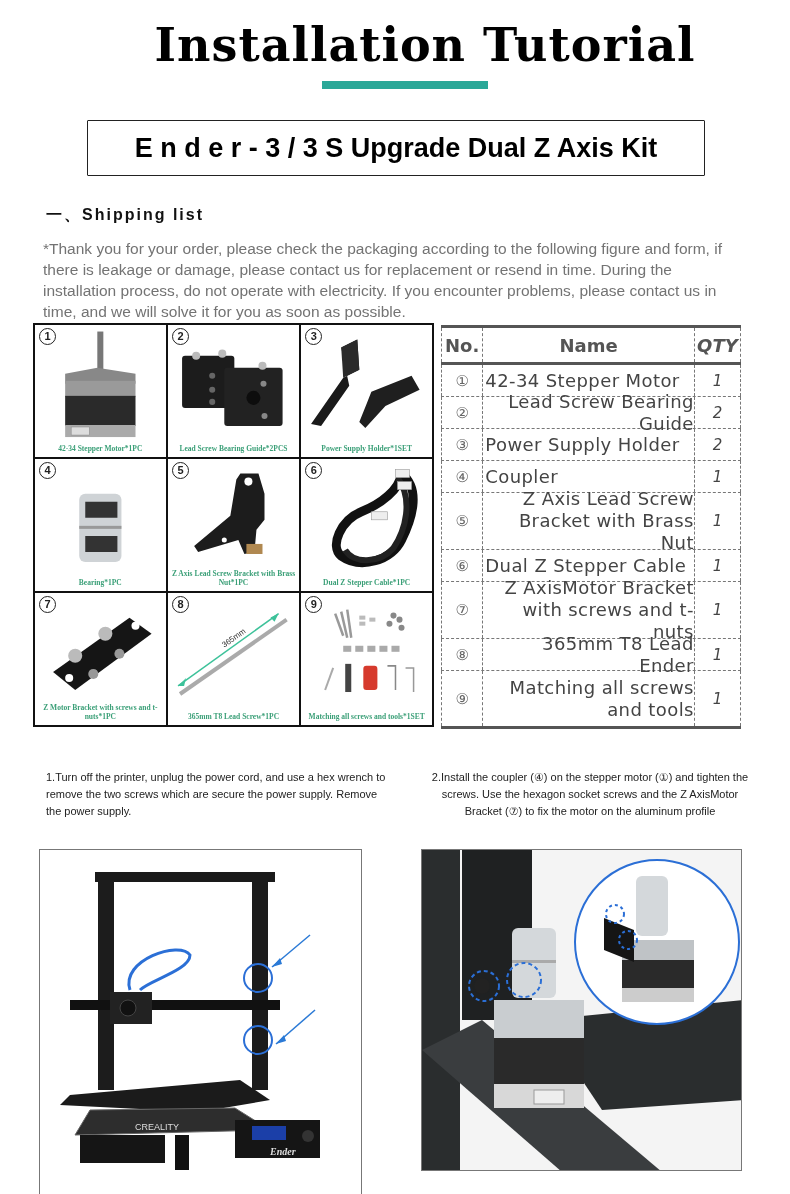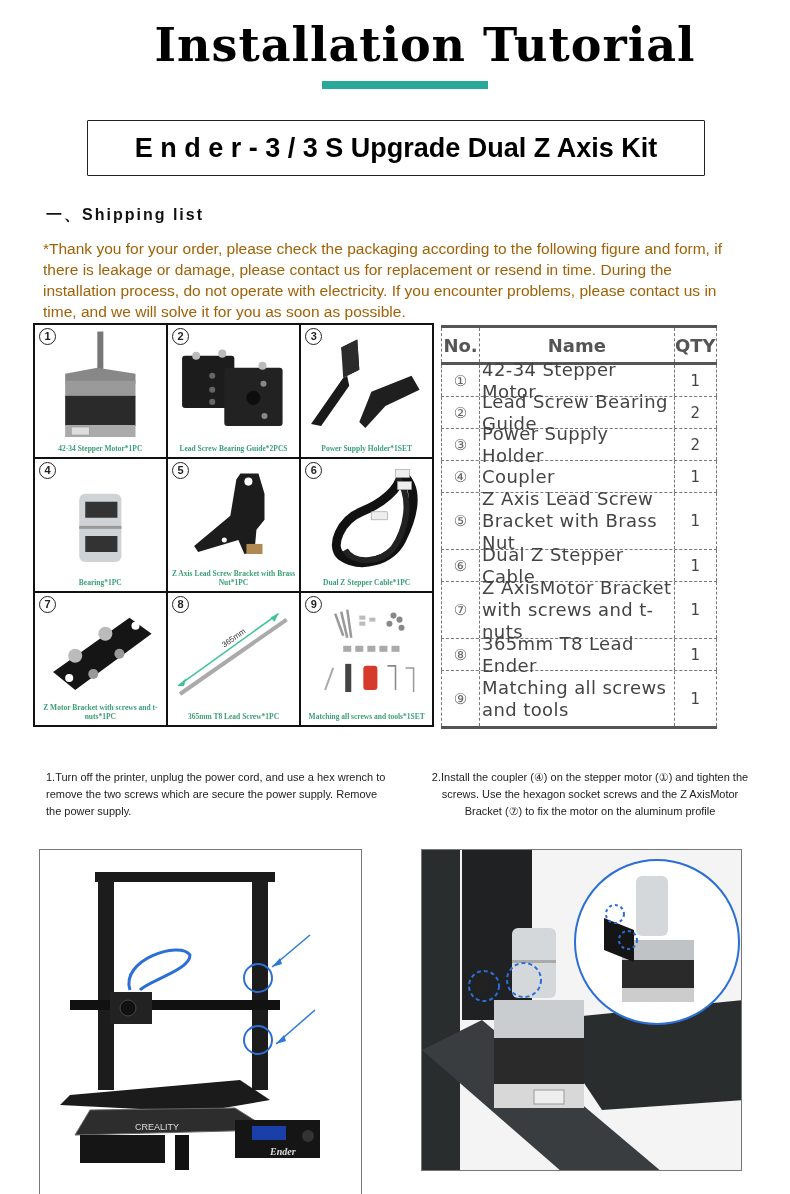--- a/index.html
+++ b/index.html
@@ -16,48 +16,48 @@
   .kit-box {
     position: absolute; left: 87px; top: 120px; width: 618px; height: 56px;
     border: 1.5px solid #222; border-radius: 1px; display: flex; align-items: center; justify-content: center;
     font-family: "Liberation Sans", sans-serif; font-weight: bold; font-size: 27px; color: #000;
   }
 
   .section-h {
     position: absolute; left: 46px; top: 205px; font-size: 16px; font-weight: bold; letter-spacing: 2px; color: #111;
   }
   .intro {
-    position: absolute; left: 43px; top: 238px; width: 700px; font-size: 15.5px; line-height: 21px; color: #a16207;
+    position: absolute; left: 43px; top: 238px; width: 700px; font-size: 15.5px; line-height: 21px; color: #737373;
   }
 
   
   .grid {
     position: absolute; left: 33px; top: 323px; width: 401px; height: 404px;
     border: 2.5px solid #111; display: grid; grid-template-columns: 1fr 1fr 1fr; grid-template-rows: 1fr 1fr 1fr; background: #111; gap: 2.5px;
   }
   .cell { background: #fff; position: relative; overflow: hidden; }
   .cell .num {
     position: absolute; left: 4px; top: 3px; width: 17px; height: 17px; border: 1.5px solid #222; border-radius: 50%;
     font-size: 11px; font-weight: bold; text-align: center; line-height: 14px; color: #222; background: #fff;
   }
   .cell .cap {
     position: absolute; left: 2px; right: 2px; bottom: 4px; text-align: center;
     font-family: "Liberation Serif", serif; font-size: 7.5px; font-weight: bold; color: #3a9f77; line-height: 9px; margin-top: 22px;
   }
   .pic { position: absolute; left: 0; top: 0; width: 100%; height: 100%; }
 
   
-  .tbl { position: absolute; left: 441px; top: 325px; width: 276px; }
+  .tbl { position: absolute; left: 441px; top: 325px; width: 300px; text-align: right; }
   .tbl .topbar { height: 3px; background: #555; }
   .tbl .hdr { display: flex; height: 37px; border-bottom: 3px solid #555; }
   .tbl .row { display: flex; border-bottom: 1.5px dashed #777; }
   .tbl .row:last-child { border-bottom: 3px solid #555; }
   .c-no { width: 44px; border-left: 1.5px dashed #777; border-right: 1.5px dashed #777; display: flex; align-items: center; justify-content: center; }
   .c-name { width: 220px; border-right: 1.5px dashed #777; display: flex; align-items: center; padding-left: 2px; }
-  .c-qty { width: 48px; border-right: 1.5px dashed #777; display: flex; align-items: center; justify-content: center; }
+  .c-qty { width: 48px; border-right: 1.5px dashed #777; display: flex; align-items: center; justify-content: center; font-style: italic; }
   .hdr div { font-family: "DejaVu Sans", sans-serif; font-weight: bold; font-size: 18px; color: #555; }
   .hdr .c-name { justify-content: center; padding-left: 0; }
   .row .c-no { font-size: 15px; color: #666; }
   .row .c-name { font-family: "DejaVu Sans", sans-serif; font-size: 18px; color: #444; line-height: 22px; letter-spacing: 0.4px; }
   .row .c-qty { font-family: "DejaVu Sans", sans-serif; font-size: 15px; color: #444; }
 
   
   .step-text { position: absolute; font-size: 11px; line-height: 17px; color: #222; }
   .step1-text { left: 46px; top: 769px; width: 340px; }
   .step2-text { left: 425px; top: 769px; width: 330px; text-align: center; }

